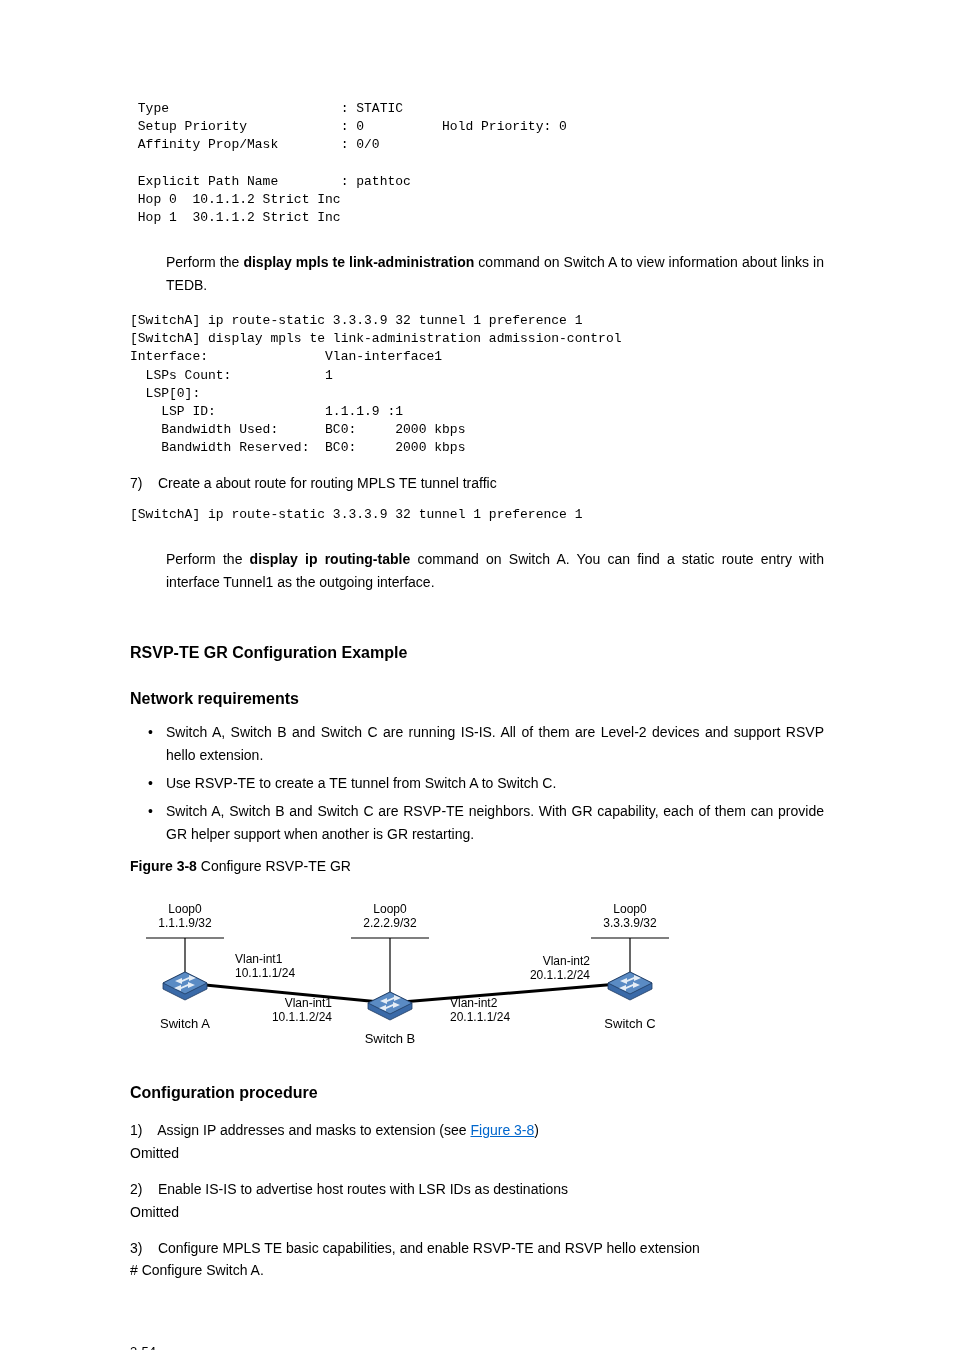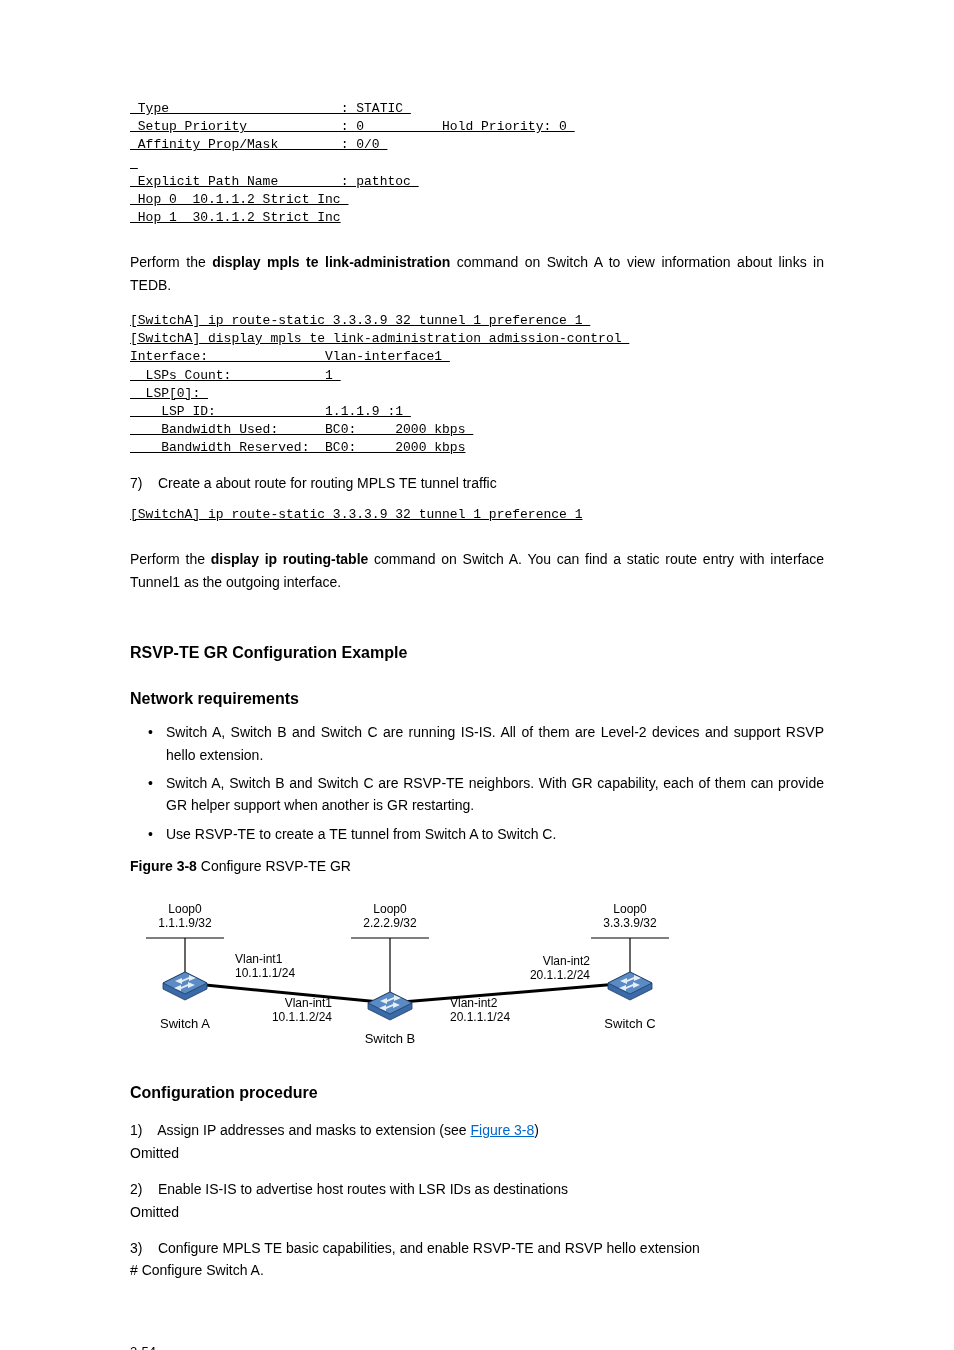--- a/index.html
+++ b/index.html
@@ -11,25 +11,24 @@
     width: 954px;
     margin: 0 auto;
     padding: 100px 130px 40px 130px;
     line-height: 1.6;
   }
   .monospace {
     font-family: "Courier New", Courier, monospace;
     font-size: 13px;
     white-space: pre;
     line-height: 1.4;
-    text-decoration: underline;
   }
   .para-line { display: inline; }
   .bold-seg { font-weight: bold; }
-  .section-block { margin-top: 24px; margin-bottom: 16px; }
+  .section-block { margin-top: 24px; margin-bottom: 16px; margin-left: 36px; }
   .spaced { margin-top: 12px; }
   .justify { text-align: justify; }
   .heading { font-weight: bold; font-size: 16px; margin-top: 47px; margin-bottom: 10px; }
   .subheading { font-weight: bold; font-size: 16px; margin-top: 20px; margin-bottom: 10px; }
   ul.bullets { list-style: none; padding-left: 18px; margin-top: 4px; }
   ul.bullets li { position: relative; padding-left: 18px; margin-bottom: 6px; text-align: justify; }
   ul.bullets li::before { content: "•"; position: absolute; left: 0; top: 0; font-size: 14px; }
   .fig-caption { margin-top: 10px; margin-bottom: 6px; }
   .fig-caption .figlabel { font-weight: bold; }
   .diagram { width: 560px; height: 170px; }
@@ -85,22 +84,22 @@
   <span class="para-line"> command on Switch A. You can find a static route entry with interface Tunnel1 as the outgoing interface.</span>
 </p>
 
 
 <div class="heading">RSVP-TE GR Configuration Example</div>
 <div class="subheading">Network requirements</div>
 
 
 <ul class="bullets">
   <li>Switch A, Switch B and Switch C are running IS-IS. All of them are Level-2 devices and support RSVP hello extension.</li>
+  <li>Use RSVP-TE to create a TE tunnel from Switch A to Switch C.</li>
   <li>Switch A, Switch B and Switch C are RSVP-TE neighbors. With GR capability, each of them can provide GR helper support when another is GR restarting.</li>
-  <li>Use RSVP-TE to create a TE tunnel from Switch A to Switch C.</li>
 </ul>
 
 
 <div class="fig-caption">
   <span class="figlabel">Figure 3-8</span>
   <span>Configure RSVP-TE GR</span>
 </div>
 
 
 <svg class="diagram" viewBox="0 0 560 170">

